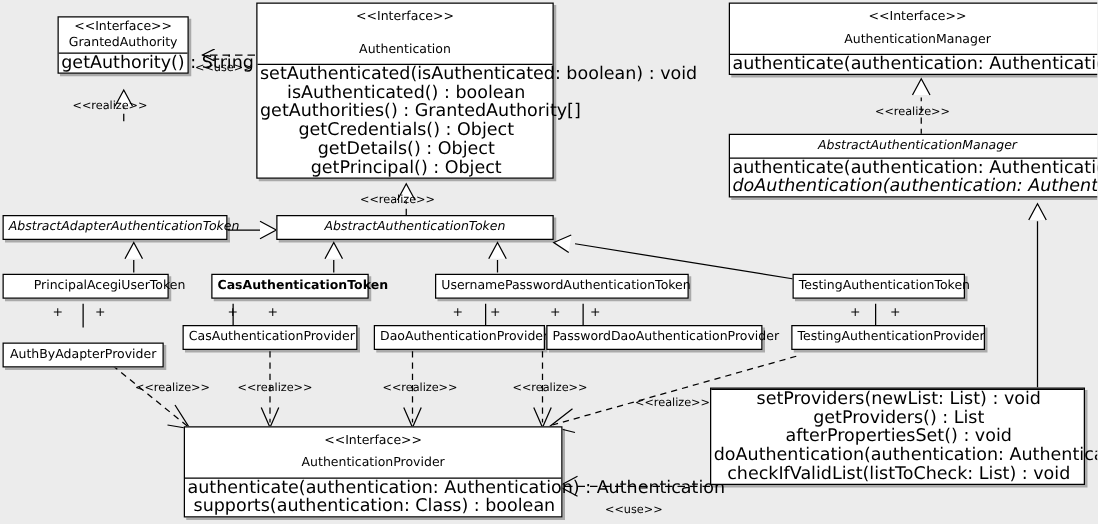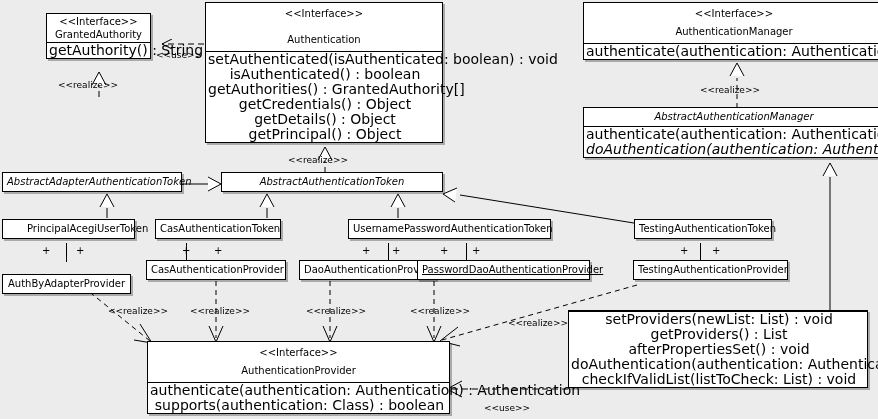--- a/index.html
+++ b/index.html
@@ -258,21 +258,21 @@
       <span class="cname">AbstractAuthenticationToken</span>
     </div>
   </div>
 
   <div class="uml-class" style="left:2px; top:219px; width:133px;padding-left:20px;">
     <div class="hdr compact">
       <span class="cname">PrincipalAcegiUserToken</span>
     </div>
   </div>
 
-  <div class="uml-class" style="left:155px; top:219px; width:126px;">
+  <div class="uml-class" style="left:169px; top:219px; width:126px;font-weight:bold;">
     <div class="hdr compact">
       <span class="cname">CasAuthenticationToken</span>
     </div>
   </div>
 
   <div class="uml-class" style="left:348px; top:219px; width:203px;">
     <div class="hdr compact">
       <span class="cname">UsernamePasswordAuthenticationToken</span>
     </div>
   </div>
@@ -294,21 +294,21 @@
       <span class="cname">CasAuthenticationProvider</span>
     </div>
   </div>
 
   <div class="uml-class" style="left:299px; top:260px; width:137px;">
     <div class="hdr compact">
       <span class="cname">DaoAuthenticationProvider</span>
     </div>
   </div>
 
-  <div class="uml-class" style="left:417px; top:260px; width:173px;text-decoration:underline;">
+  <div class="uml-class" style="left:437px; top:260px; width:173px;">
     <div class="hdr compact">
       <span class="cname">PasswordDaoAuthenticationProvider</span>
     </div>
   </div>
 
   <div class="uml-class" style="left:633px; top:260px; width:155px;">
     <div class="hdr compact">
       <span class="cname">TestingAuthenticationProvider</span>
     </div>
   </div>

